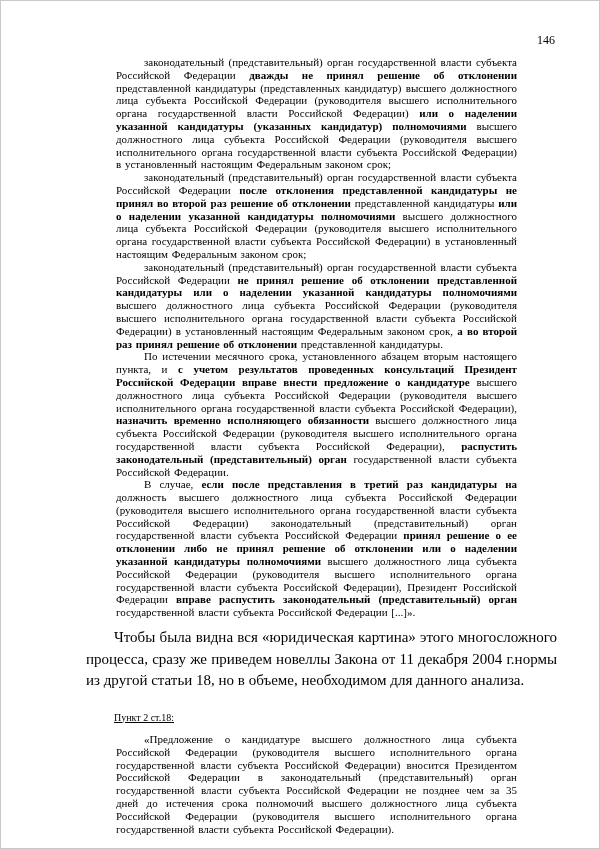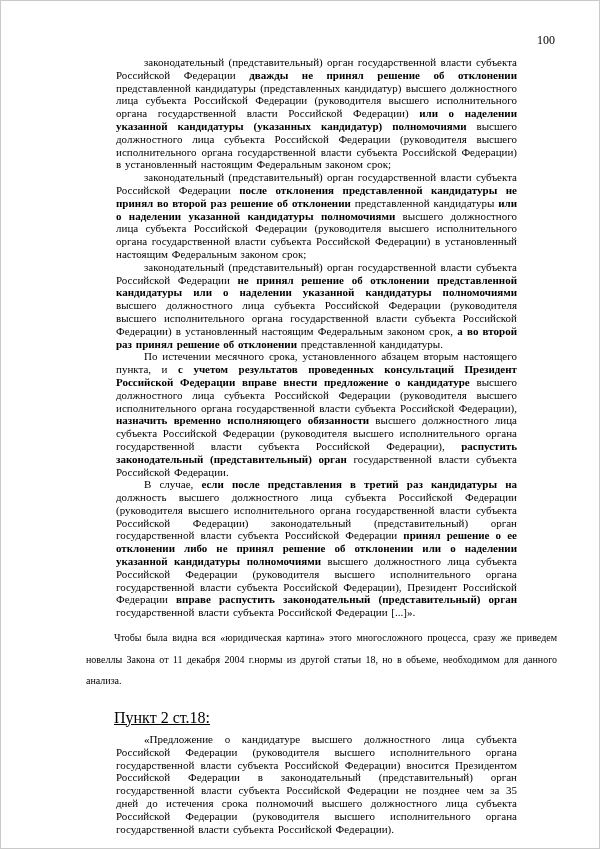--- a/index.html
+++ b/index.html
@@ -36,40 +36,40 @@
     margin-left: 30px;
     margin-right: 40px;
     font-size: 11px;
     line-height: 12.8px;
     text-align: justify;
     text-indent: 28px;
     word-spacing: 1px;
   }
   .block-body {
     margin-top: 8px;
-    font-size: 10px;
+    font-size: 15px;
     line-height: 21.5px;
     text-align: justify;
     text-indent: 28px;
   }
   .block-heading {
     margin-top: 15px;
     margin-bottom: 5px;
-    font-size: 16px;
+    font-size: 10px;
     line-height: 21.5px;
     text-indent: 28px;
   }
   .bold { font-weight: bold; }
   .underline { text-decoration: underline; }
 </style>
 </head>
 <body>
 
 <div class="page">
-  <div class="page-number">100</div>
+  <div class="page-number">146</div>
   <div class="content">
       <p class="block-quote"><span>законодательный (представительный) орган государственной власти субъекта Российской Федерации </span><span class="bold">дважды не принял решение об отклонении</span><span> представленной кандидатуры (представленных кандидатур) высшего должностного лица субъекта Российской Федерации (руководителя высшего исполнительного органа государственной власти Российской Федерации) </span><span class="bold">или о наделении указанной кандидатуры (указанных кандидатур) полномочиями</span><span> высшего должностного лица субъекта Российской Федерации (руководителя высшего исполнительного органа государственной власти субъекта Российской Федерации) в установленный настоящим Федеральным законом срок;</span></p>
       <p class="block-quote"><span>законодательный (представительный) орган государственной власти субъекта Российской Федерации </span><span class="bold">после отклонения представленной кандидатуры не принял во второй раз решение об отклонении</span><span> представленной кандидатуры </span><span class="bold">или о наделении указанной кандидатуры полномочиями</span><span> высшего должностного лица субъекта Российской Федерации (руководителя высшего исполнительного органа государственной власти субъекта Российской Федерации) в установленный настоящим Федеральным законом срок;</span></p>
       <p class="block-quote"><span>законодательный (представительный) орган государственной власти субъекта Российской Федерации </span><span class="bold">не принял решение об отклонении представленной кандидатуры или о наделении указанной кандидатуры полномочиями</span><span> высшего должностного лица субъекта Российской Федерации (руководителя высшего исполнительного органа государственной власти субъекта Российской Федерации) в установленный настоящим Федеральным законом срок, </span><span class="bold">а во второй раз принял решение об отклонении</span><span> представленной кандидатуры.</span></p>
       <p class="block-quote"><span>По истечении месячного срока, установленного абзацем вторым настоящего пункта, и </span><span class="bold">с учетом результатов проведенных консультаций Президент Российской Федерации вправе внести предложение о кандидатуре</span><span> высшего должностного лица субъекта Российской Федерации (руководителя высшего исполнительного органа государственной власти субъекта Российской Федерации), </span><span class="bold">назначить временно исполняющего обязанности</span><span> высшего должностного лица субъекта Российской Федерации (руководителя высшего исполнительного органа государственной власти субъекта Российской Федерации), </span><span class="bold">распустить законодательный (представительный) орган</span><span> государственной власти субъекта Российской Федерации.</span></p>
       <p class="block-quote"><span>В случае, </span><span class="bold">если после представления в третий раз кандидатуры на</span><span> должность высшего должностного лица субъекта Российской Федерации (руководителя высшего исполнительного органа государственной власти субъекта Российской Федерации) законодательный (представительный) орган государственной власти субъекта Российской Федерации </span><span class="bold">принял решение о ее отклонении либо не принял решение об отклонении или о наделении указанной кандидатуры полномочиями</span><span> высшего должностного лица субъекта Российской Федерации (руководителя высшего исполнительного органа государственной власти субъекта Российской Федерации), Президент Российской Федерации </span><span class="bold">вправе распустить законодательный (представительный) орган</span><span> государственной власти субъекта Российской Федерации [...]».</span></p>
       <p class="block-body"><span>Чтобы была видна вся «юридическая картина» этого многосложного процесса, сразу же приведем новеллы Закона от 11 декабря 2004 г.нормы из другой статьи 18, но в объеме, необходимом для данного анализа.</span></p>
       <p class="block-heading"><span class="underline">Пункт 2 ст.18:</span></p>
       <p class="block-quote"><span>«Предложение о кандидатуре высшего должностного лица субъекта Российской Федерации (руководителя высшего исполнительного органа государственной власти субъекта Российской Федерации) вносится Президентом Российской Федерации в законодательный (представительный) орган государственной власти субъекта Российской Федерации не позднее чем за 35 дней до истечения срока полномочий высшего должностного лица субъекта Российской Федерации (руководителя высшего исполнительного органа государственной власти субъекта Российской Федерации).</span></p>
     </div>

